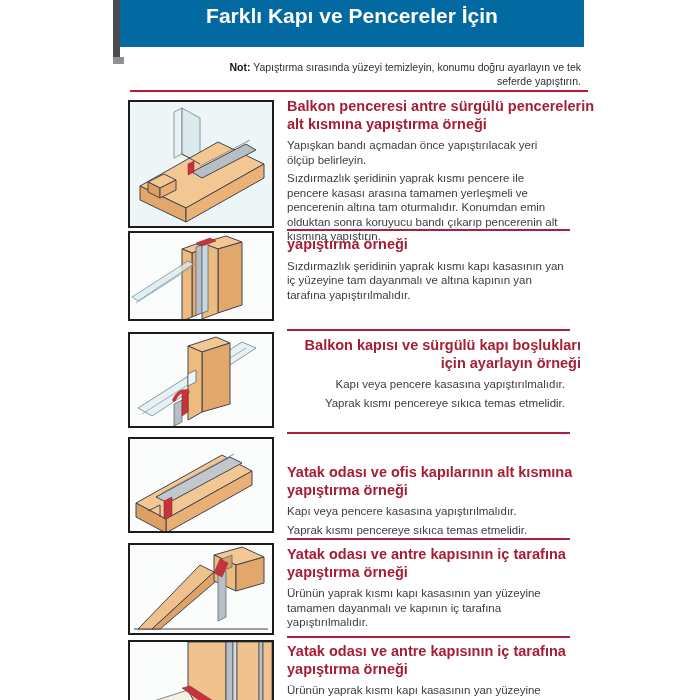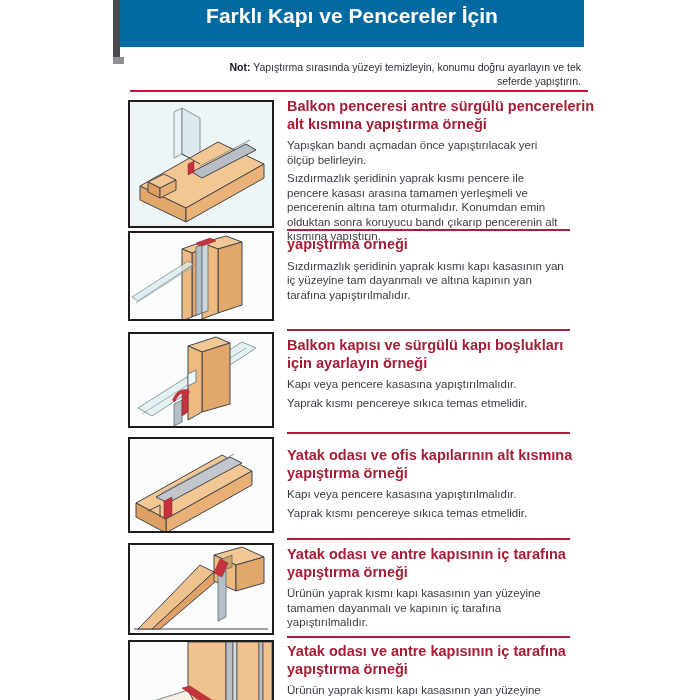--- a/index.html
+++ b/index.html
@@ -117,21 +117,21 @@
       <line x1="12" y1="80" x2="116" y2="14" stroke="#9ab0b8" stroke-width="1"></line>
       <polygon class="ol" points="58,12 86,3 100,9 72,18" fill="#f2c794"></polygon>
       <polygon class="ol" points="72,18 100,9 100,70 72,78" fill="#e2a76a"></polygon>
       <polygon class="ol" points="58,12 72,18 72,78 58,86" fill="#edba80"></polygon>
       <polygon class="thin" points="58,40 66,36 66,48 58,52" fill="#eef5f6"></polygon>
       <polygon class="thin" points="44,70 52,66 52,88 44,92" fill="#b8bec5"></polygon>
       <polygon points="52,58 58,55 58,78 52,82" fill="#c5333c" stroke="#8e1f28" stroke-width="0.5"></polygon>
       <path d="M44,66 Q50,54 58,58" fill="none" stroke="#c5333c" stroke-width="3.5" stroke-linecap="round"></path>
     </svg>
   </div>
-  <div class="txt" style="top:337px;">
+  <div class="txt" style="top:337px;text-align:right;">
     <h3>
       <span>Balkon kapısı ve sürgülü kapı boşlukları</span>
       <span>için ayarlayın örneği</span>
     </h3>
     <p>Kapı veya pencere kasasına yapıştırılmalıdır.</p>
     <p>Yaprak kısmı pencereye sıkıca temas etmelidir.</p>
   </div>
   <div class="divider" style="top:432px;"></div>
 
   <div class="illus" style="top:437px;height:96px;">
@@ -139,21 +139,21 @@
       <rect x="0" y="0" width="142" height="92" fill="#fbfdfd"></rect>
       <polygon class="ol" points="6,64 92,16 122,32 36,80" fill="#f2c794"></polygon>
       <polygon class="ol" points="36,80 122,32 122,46 36,94" fill="#e8b075"></polygon>
       <polygon class="ol" points="6,64 36,80 36,94 6,78" fill="#de9f62"></polygon>
       <polygon class="ol" points="26,58 100,18 112,24 38,64" fill="#c2c7cd"></polygon>
       <line x1="32" y1="54" x2="104" y2="15" stroke="#8a9097" stroke-width="1"></line>
       <polygon points="34,62 42,58 42,76 34,80" fill="#c5333c" stroke="#8e1f28" stroke-width="0.5"></polygon>
       <polyline points="18,72 30,66 30,78" fill="none" stroke="#44444c" stroke-width="1"></polyline>
     </svg>
   </div>
-  <div class="txt" style="top:447px;">
+  <div class="txt" style="top:464px;">
     <h3>
       <span>Yatak odası ve ofis kapılarının alt kısmına</span>
       <span>yapıştırma örneği</span>
     </h3>
     <p>Kapı veya pencere kasasına yapıştırılmalıdır.</p>
     <p>Yaprak kısmı pencereye sıkıca temas etmelidir.</p>
   </div>
   <div class="divider" style="top:538px;"></div>
 
   <div class="illus" style="top:543px;height:92px;">

